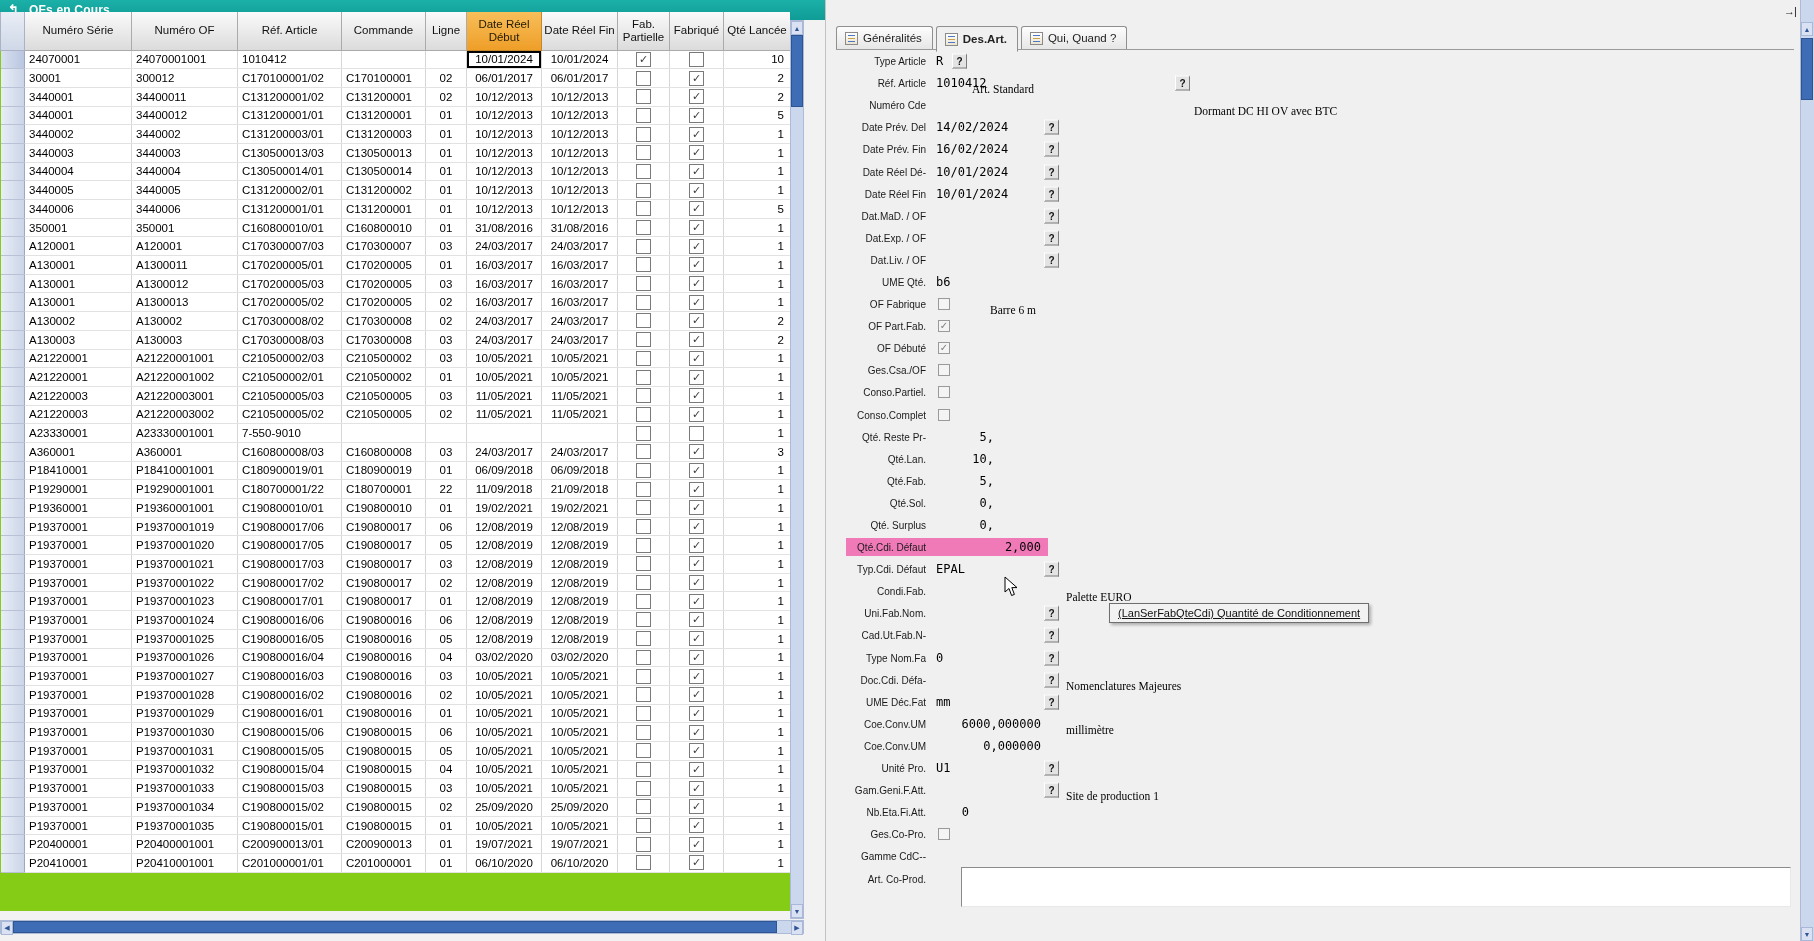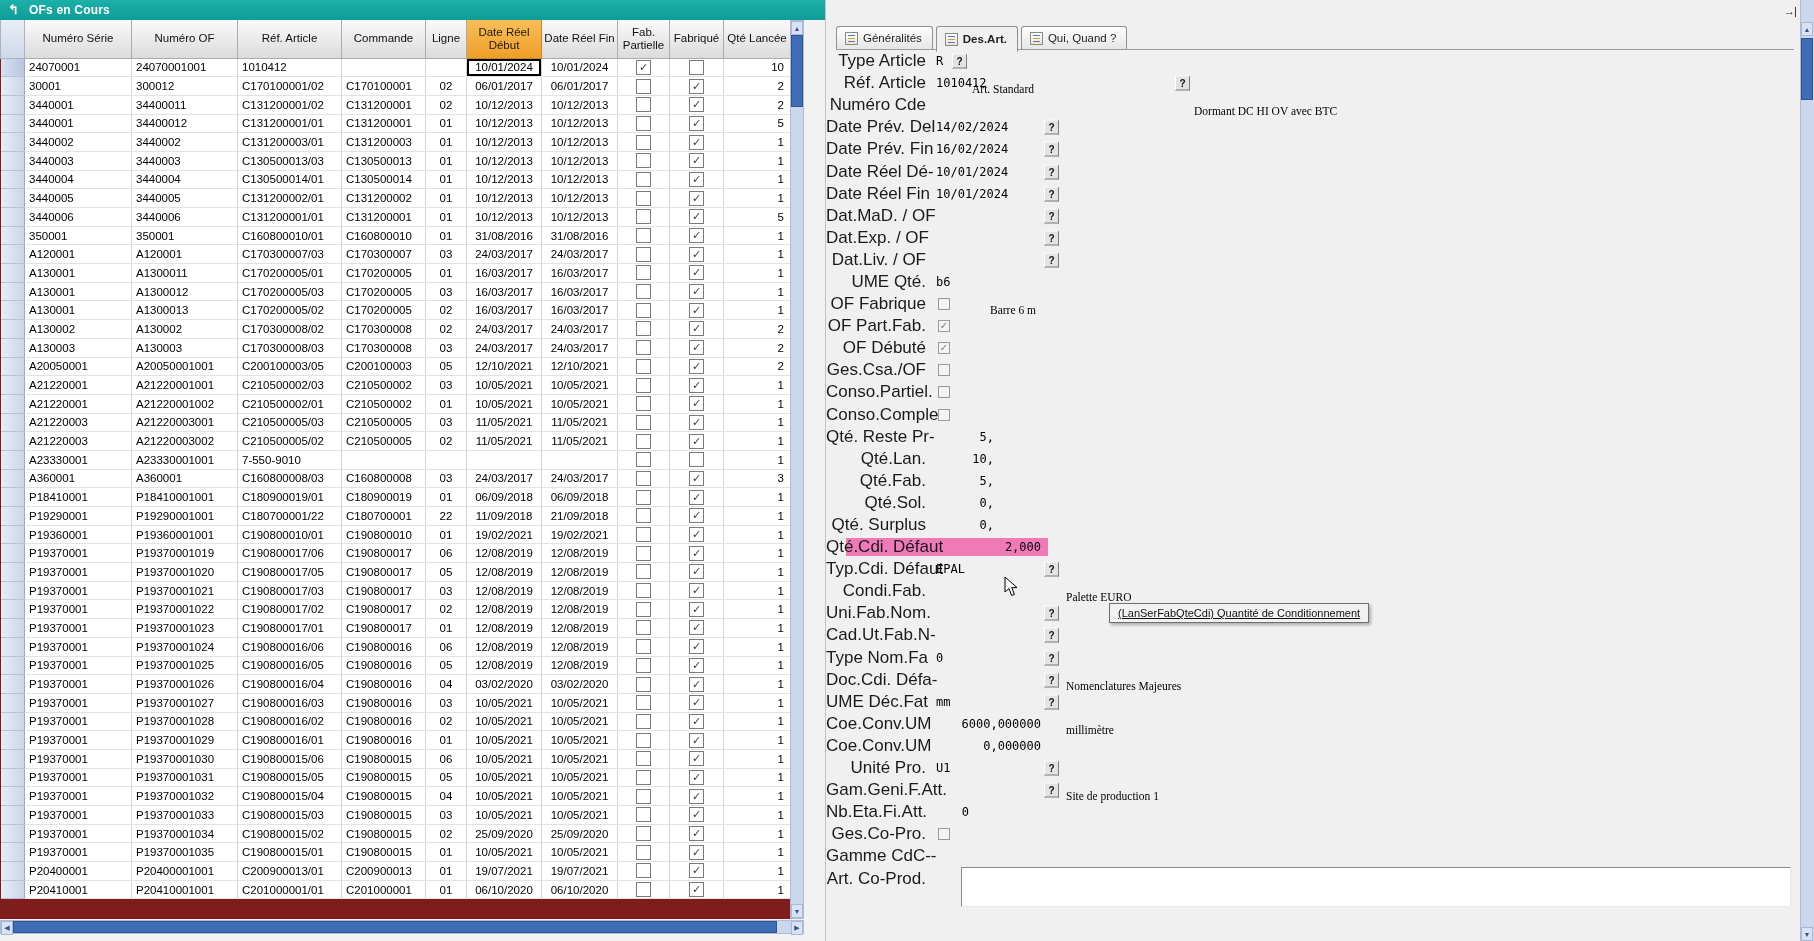--- a/index.html
+++ b/index.html
@@ -7,21 +7,21 @@
     width:1814px;height:941px;overflow:hidden;position:relative;
     background:#EFEFEF;font-family:"Liberation Sans",sans-serif;color:#1a1a1a;
     -webkit-font-smoothing:antialiased;
   }
   
   .left-pane{position:absolute;left:0;top:0;width:825px;height:941px;background:#F2F2F2;}
   .titlebar{position:absolute;left:0;top:0;width:825px;height:20px;background:linear-gradient(#1BB0A8,#0F9C96);
     color:#fff;display:flex;align-items:center;gap:10px;padding-left:8px;box-sizing:border-box;}
   .ticon{font-size:13px;font-weight:bold;line-height:1;transform:translateY(-1px);}
   .ttext{font-size:12px;font-weight:bold;letter-spacing:.2px;}
-  .grid-wrap{position:absolute;left:0;top:20px;width:790px;height:899px;overflow:hidden;background:#7f1d1d;}
+  .grid-wrap{position:absolute;left:0;top:12px;width:790px;height:899px;overflow:hidden;background:#84cc16;}
   table#grid{table-layout:fixed;border-collapse:collapse;width:790px;}
   #grid thead tr{height:38px;}
   #grid th{
     background:linear-gradient(#FAFAFA,#DBDBDB);border:1px solid #ABABAB;border-top:none;
     font-size:11.5px;font-weight:normal;text-align:center;padding:1px 2px;line-height:1.15;
     overflow:hidden;white-space:normal;color:#111;
   }
   #grid th.hsel{background:linear-gradient(#F8BE5A,#EE9E28);border-color:#C8862B;color:#221a00;}
   #grid th.selth{background:linear-gradient(#E9EDF5,#CFD8E8);border-color:#AAB2C4;}
   #grid tbody tr{height:18.7px;}
@@ -48,21 +48,21 @@
   
   .right-pane{position:absolute;left:825px;top:0;width:975px;height:941px;background:#F0F0F0;border-left:1px solid #C2C2C2;box-sizing:border-box;}
   .tabstrip{position:absolute;top:26px;left:10px;right:6px;height:23px;border-bottom:1px solid #9a9a9a;display:flex;align-items:flex-start;}
   .tab{display:flex;align-items:center;gap:5px;padding:3px 10px 3px 8px;font-size:11.5px;background:linear-gradient(#FDFDFD,#E6E6E6);
     border:1px solid #8f8f8f;border-bottom:none;border-radius:3px 3px 0 0;margin-right:3px;height:16px;color:#222;}
   .tab.active{font-weight:bold;background:#F0F0F0;margin-bottom:-1px;border-bottom:1px solid #F0F0F0;height:18px;}
   .tabicon{width:11px;height:11px;border:1px solid #8a8a8a;background:linear-gradient(#fff,#ece4cf);position:relative;flex:0 0 auto;}
   .tabicon::after{content:"";position:absolute;left:2px;right:2px;top:2px;height:1px;background:#4a77c9;box-shadow:0 3px 0 #c9a24a,0 6px 0 #4a77c9;}
   .fields{position:absolute;left:0;top:50px;right:0;}
   .frow{position:relative;height:22.1px;}
-  .flabel{position:absolute;left:0;top:50%;transform:translateY(-50%);width:100px;text-align:right;font-size:17px;color:#1a1a1a;white-space:nowrap;z-index:1;}
+  .flabel{position:absolute;left:0;top:50%;transform:translateY(-50%);width:100px;text-align:right;font-size:10px;color:#1a1a1a;white-space:nowrap;z-index:1;}
   .fval,.fnum,.fextra{position:absolute;top:50%;transform:translateY(-50%);font-family:"DejaVu Sans Mono",monospace;font-size:12px;color:#000;white-space:nowrap;z-index:1;}
   .fval{left:110px;width:100px;}
   .fval.auto{width:auto;}
   .fnum{left:110px;width:58px;text-align:right;}
   .fnum.wide{width:105px;}
   .fnum.tiny{width:33px;}
   .fextra{font-family:Liberation Serif, serif;font-size:11.5px;left:240px;margin-top:28px;}
   .fextra.close{left:146px;}
   .fextra.mid{left:164px;}
   .fextra.far{left:368px;}
@@ -330,33 +330,20 @@
             <td>C170300008</td>
             <td class="ac">03</td>
             <td class="ac">24/03/2017</td>
             <td class="ac">24/03/2017</td>
             <td class="ck"><span class="cb"></span></td>
             <td class="ck"><span class="cb">✓</span></td>
             <td class="ar">2</td>
           </tr>
           <tr>
             <td class="selcell"></td>
-            <td>A20050001</td>
-            <td>A20050001001</td>
-            <td>C200100003/05</td>
-            <td>C200100003</td>
-            <td class="ac">05</td>
-            <td class="ac">12/10/2021</td>
-            <td class="ac">12/10/2021</td>
-            <td class="ck"><span class="cb"></span></td>
-            <td class="ck"><span class="cb">✓</span></td>
-            <td class="ar">2</td>
-          </tr>
-          <tr>
-            <td class="selcell"></td>
             <td>A21220001</td>
             <td>A21220001001</td>
             <td>C210500002/03</td>
             <td>C210500002</td>
             <td class="ac">03</td>
             <td class="ac">10/05/2021</td>
             <td class="ac">10/05/2021</td>
             <td class="ck"><span class="cb"></span></td>
             <td class="ck"><span class="cb">✓</span></td>
             <td class="ar">1</td>

